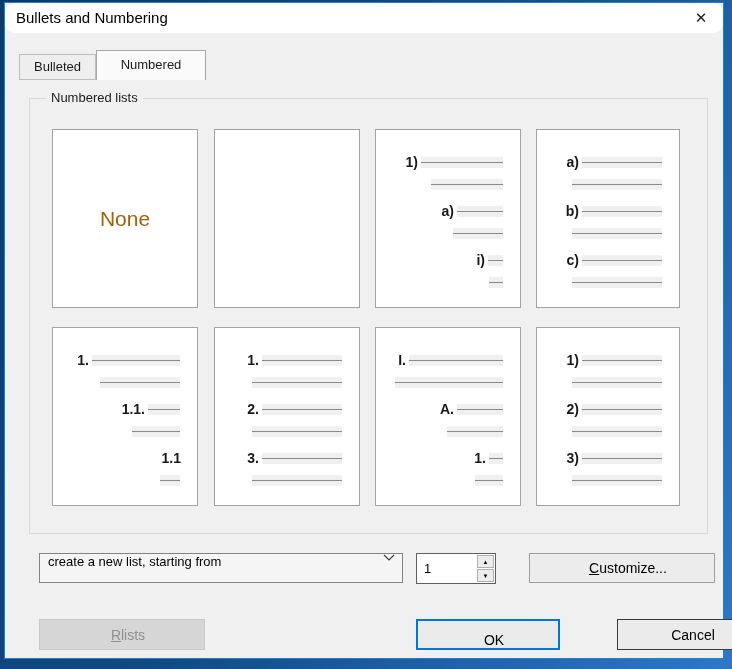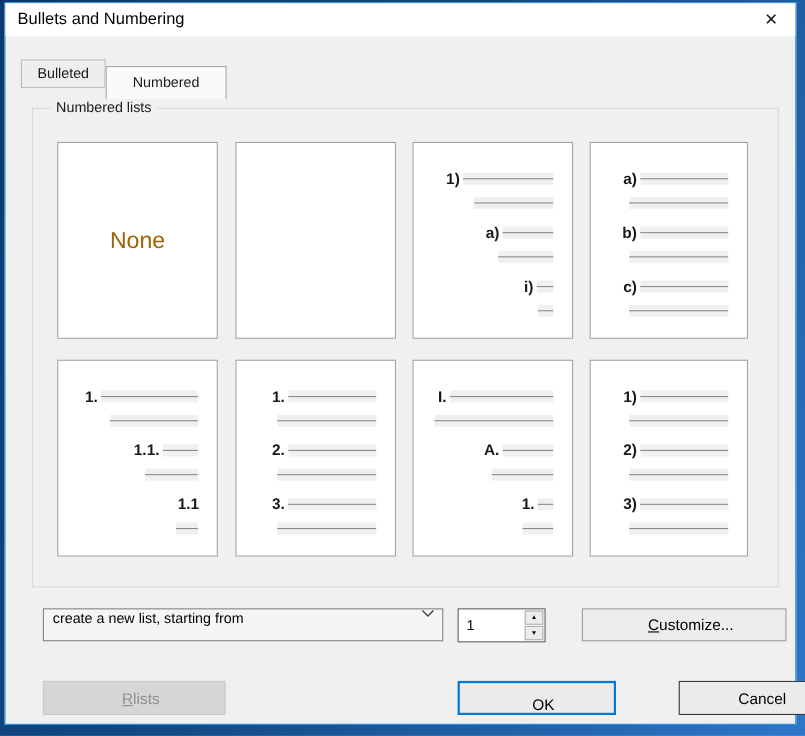--- a/index.html
+++ b/index.html
@@ -7,35 +7,35 @@
     width:732px;height:669px;overflow:hidden;position:relative;
     background:linear-gradient(115deg,#0b3a6d 0%,#124a84 45%,#2e77c8 100%);
     font-family:"Liberation Sans",sans-serif;
     -webkit-font-smoothing:antialiased;
   }
   .dialog{
     position:absolute;left:4px;top:2px;width:720px;height:657px;
     background:#f0f0f0;border:1px solid #1e82d2;box-sizing:border-box;
   }
   
-  .titlebar{position:absolute;left:0;top:0;width:100%;height:30px;background:#ffffff;}
+  .titlebar{position:absolute;left:0;top:0;width:100%;height:30px;background:#ffffff;border-radius:10px;}
   .title{position:absolute;left:11px;top:6px;font-size:15px;color:#000;}
   .close-btn{
     position:absolute;right:2px;top:0;width:40px;height:30px;
     display:flex;align-items:center;justify-content:center;
     font-size:15px;color:#1a1a1a;cursor:default;
   }
   
   .tab{position:absolute;box-sizing:border-box;text-align:center;font-size:13px;color:#1a1a1a;}
   .tab-inactive{
     left:14px;top:51px;width:77px;height:26px;line-height:24px;
     background:#eeeeee;border:1px solid #bdbdbd;z-index:1;
   }
   .tab-active{
-    left:91px;top:57px;width:110px;height:30px;line-height:28px;
+    left:91px;top:47px;width:110px;height:30px;line-height:28px;
     background:#fafafa;border:1px solid #a8a8a8;border-bottom:none;z-index:2;
   }
   
   .groupbox{
     position:absolute;left:24px;top:95px;width:679px;height:436px;
     border:1px solid #d9d9d9;box-sizing:border-box;
   }
   .group-label{
     position:absolute;top:-9px;left:16px;background:#f0f0f0;
     padding:0 5px;font-size:13px;color:#1a1a1a;

